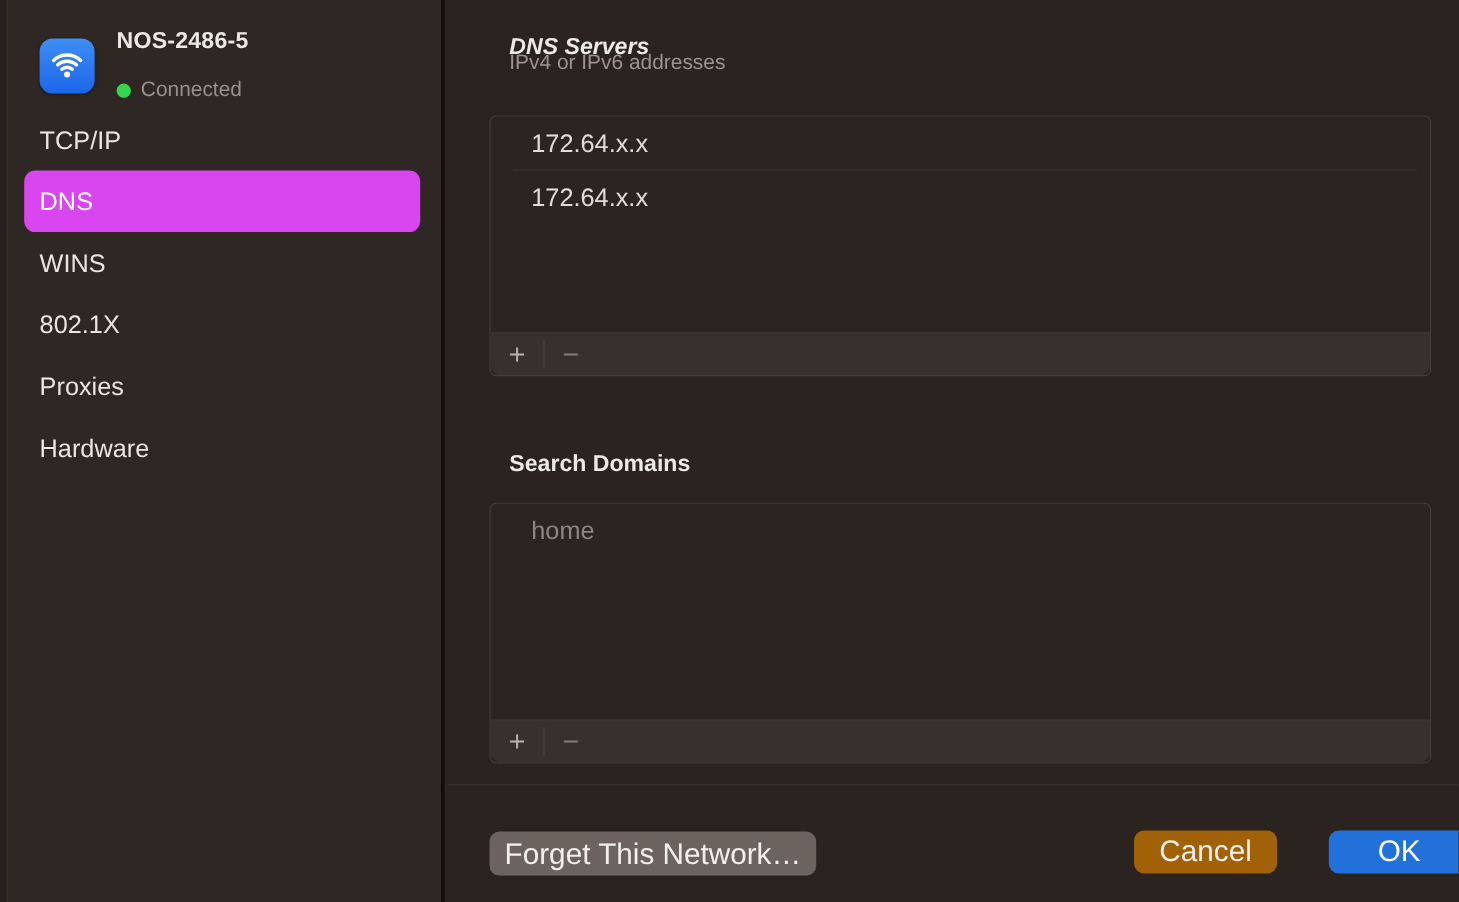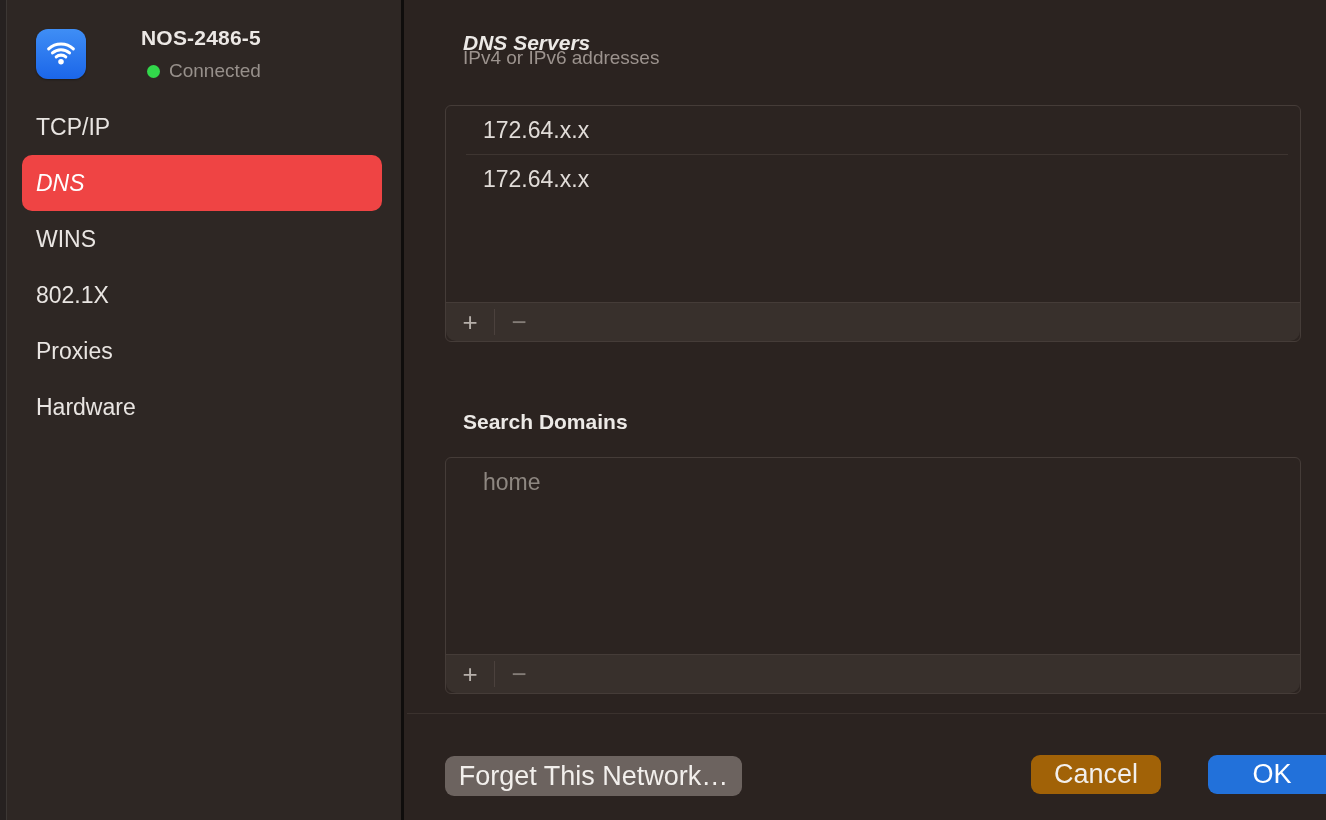--- a/index.html
+++ b/index.html
@@ -13,41 +13,41 @@
 
   
   .sidebar {
     position:absolute; left:0; top:0; width:404px; height:820px;
     background:#2e2724; border-right:3px solid #0f0d0c;
   }
   .window-edge {
     position:absolute; left:0; top:0; width:7px; height:820px;
     background:#262120; border-right:1px solid #3c3734;
   }
-  .net-header { position:absolute; left:36px; top:26px; display:flex; align-items:center;gap:35px; }
+  .net-header { position:absolute; left:36px; top:26px; display:flex; align-items:center; }
   .wifi-badge {
     width:50px; height:50px; border-radius:12px; flex:0 0 auto;
     background:linear-gradient(180deg,#3f8ef5 0%,#1b66e9 100%);
     display:flex; align-items:center; justify-content:center;
     box-shadow:0 1px 2px rgba(0,0,0,.35);
   }
   .net-text { margin-left:20px; }
   .net-title { font-size:21px; font-weight:600; color:#ece8e5; letter-spacing:.2px; }
-  .net-status { display:flex; align-items:center; margin-top:10px;justify-content:flex-end; }
+  .net-status { display:flex; align-items:center; margin-top:21px; }
   .status-dot {
     width:13px; height:13px; border-radius:50%; background:#32d74b; margin-right:9px;
   }
   .status-label { font-size:19px; color:#97908b; }
 
   .nav { position:absolute; left:22px; top:99px; width:360px; }
   .nav-item {
     height:56px; line-height:56px; padding-left:14px;
     font-size:23px; color:#e9e5e2; border-radius:10px; cursor:default;
   }
-  .nav-item.selected { background:#ef4444; color:#ffffff;font-style:italic; }
+  .nav-item.selected { background:#d946ef; color:#ffffff; }
 
   
   .main { position:absolute; left:407px; top:0; width:919px; height:820px; background:#2b2320; }
 
   .section-title { position:absolute; left:56px; font-size:21px; font-weight:700; color:#ece9e6; }
   .section-sub   { position:absolute; left:56px; font-size:19px; color:#9c938e; }
   #dns-title    { top:31px;font-style:italic; }
   #dns-sub      { top:47px; }
   #search-title { top:410px; }
 

